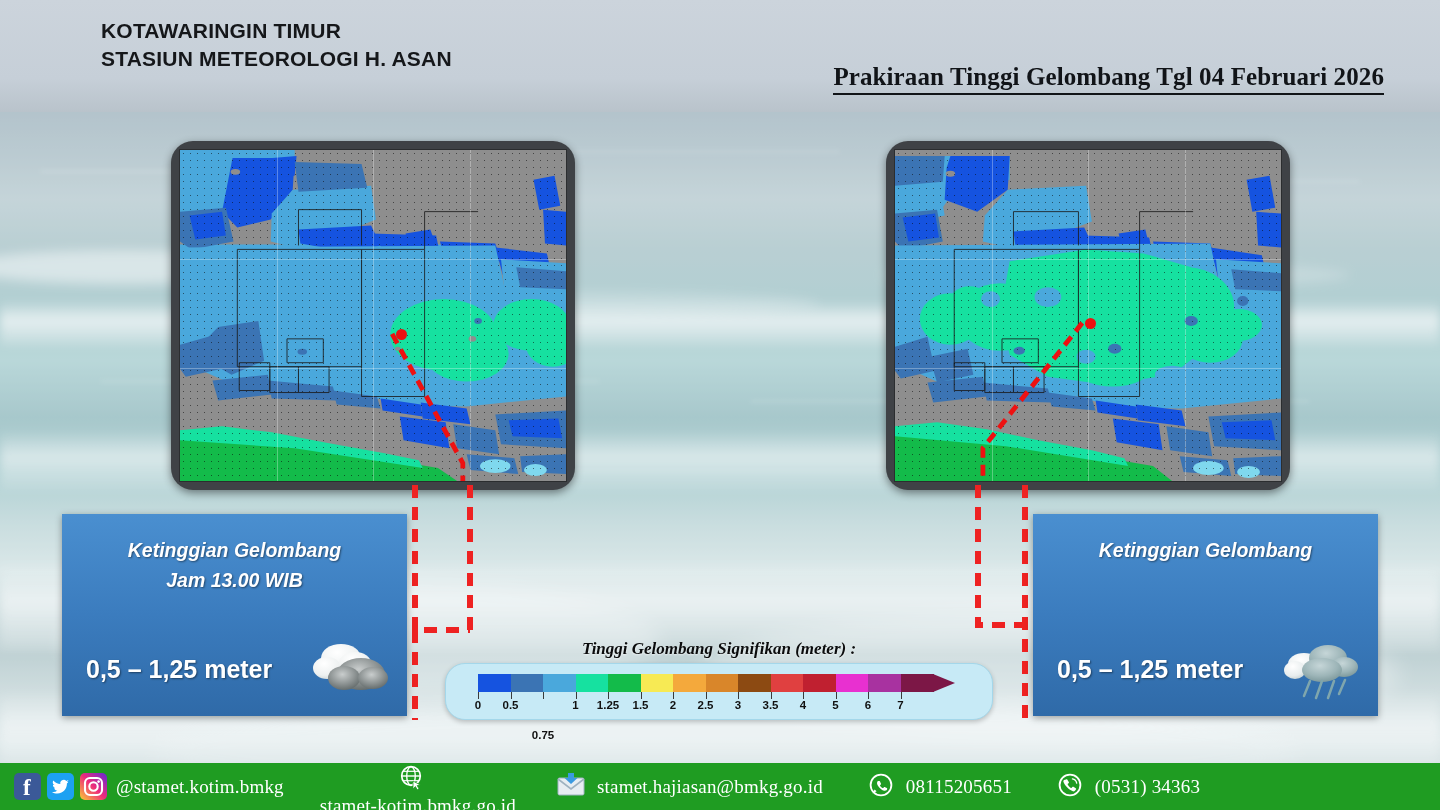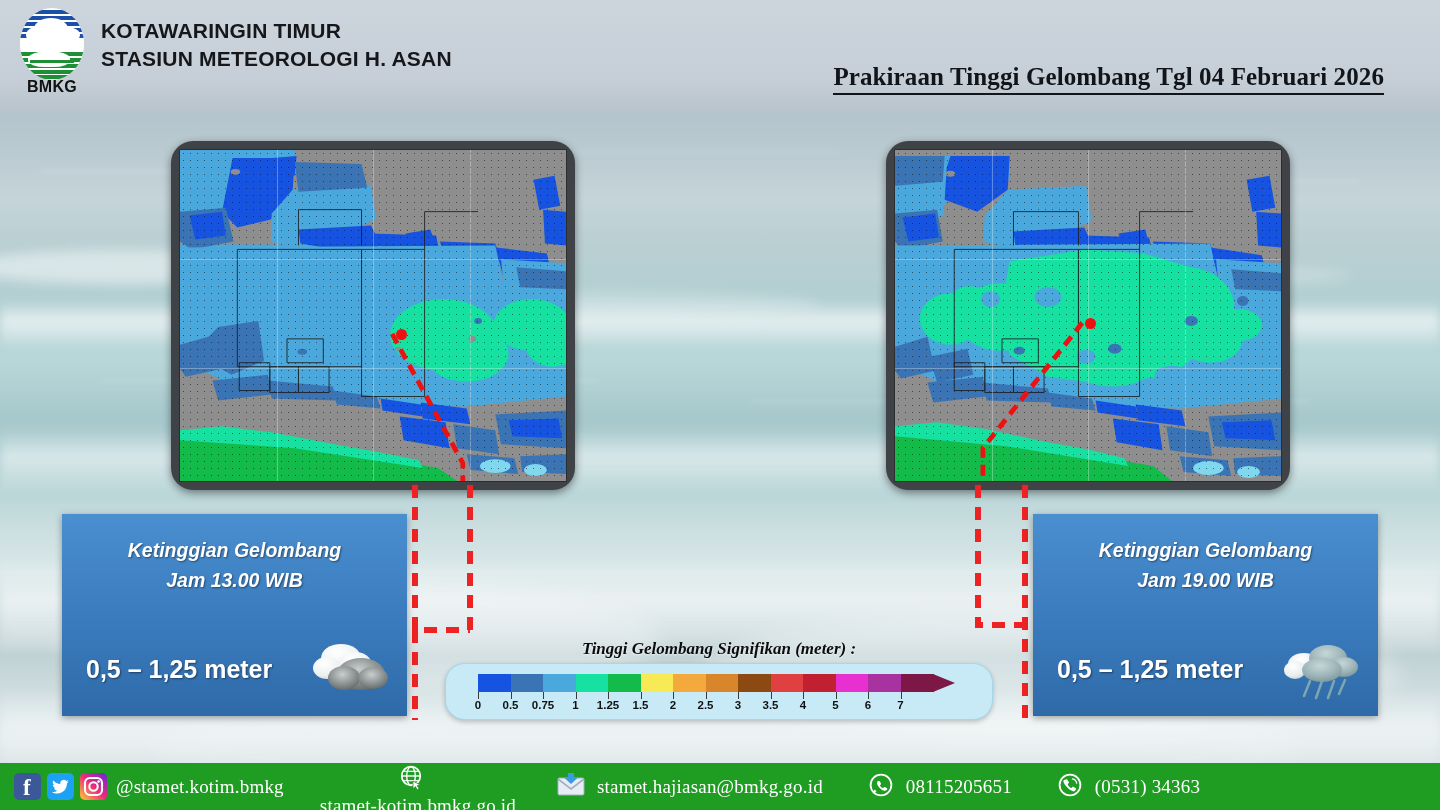--- a/index.html
+++ b/index.html
@@ -179,44 +179,20 @@
   <div class="streak" style="left:100px;top:380px;width:500px;opacity:.28"></div>
   <div class="streak" style="left:750px;top:400px;width:560px;opacity:.28"></div>
   <div class="streak" style="left:250px;top:470px;width:700px;opacity:.25"></div>
 
   <div class="veil"></div>
   <div class="topband"></div>
 </div>
 
 <div id="header">
 
-  <div class="logo-wrap">
-    <div class="logo-ell">
-
-      <div class="lg-stripe" style="top:2px;height:4px;background:#1c4fa8;"></div>
-      <div class="lg-stripe" style="top:8px;height:4px;background:#1c4fa8;"></div>
-      <div class="lg-stripe" style="top:14px;height:4px;background:#1c4fa8;"></div>
-      <div class="lg-stripe" style="top:20px;height:4px;background:#1c4fa8;"></div>
-      <div class="lg-stripe" style="top:26px;height:4px;background:#1c4fa8;"></div>
-
-      <div class="logo-cloud" style="left:14px;top:10px;width:34px;height:22px;"></div>
-      <div class="logo-cloud" style="left:6px;top:18px;width:26px;height:18px;"></div>
-      <div class="logo-cloud" style="left:34px;top:19px;width:26px;height:16px;"></div>
-      <div class="logo-cloud" style="left:0px;top:30px;width:64px;height:12px;border-radius:0;"></div>
-
-      <div class="lg-stripe" style="top:44px;height:3.5px;background:#1f8f35;"></div>
-      <div class="lg-stripe" style="top:50px;height:3.5px;background:#1f8f35;"></div>
-      <div class="lg-stripe" style="top:56px;height:3.5px;background:#1f8f35;"></div>
-      <div class="lg-stripe" style="top:62px;height:3.5px;background:#1f8f35;"></div>
-      <div class="lg-stripe" style="top:67px;height:3.5px;background:#1f8f35;"></div>
-      <div class="logo-cloud" style="left:8px;top:43px;width:42px;height:16px;background:#ffffff;border-radius:50% 50% 40% 40%;"></div>
-      <div class="lg-stripe" style="top:52px;height:2.5px;background:#1f8f35;width:70%;left:15%;"></div>
-    </div>
-    <div class="logo-txt">BMKG</div>
-  </div>
 
   <div class="org-title">
     <div>KOTAWARINGIN TIMUR</div>
     <div>STASIUN METEOROLOGI H. ASAN</div>
   </div>
 
   <div class="main-title">Prakiraan Tinggi Gelombang Tgl 04 Februari 2026</div>
 </div>
 
 <div class="map-panel" style="left:171px;top:141px;">
@@ -435,21 +411,20 @@
       <ellipse cx="50" cy="38" rx="24" ry="16" fill="url(#dkc)"></ellipse>
       <ellipse cx="33" cy="42" rx="16" ry="12" fill="url(#dkc)"></ellipse>
       <ellipse cx="62" cy="42" rx="15" ry="11" fill="url(#dkc)"></ellipse>
     </svg>
   </div>
 </div>
 
 <div class="info-box" style="left:1033px;top:514px;width:345px;height:202px;">
   <div class="ib-head">
     <div>Ketinggian Gelombang</div>
-    <div>Jam 19.00 WIB</div>
   </div>
   <div class="ib-val">0,5 – 1,25 meter</div>
   <div class="ib-icon">
     <svg viewBox="0 0 80 66" width="80" height="66">
       <defs>
         <radialGradient id="rc1" cx="40%" cy="30%" r="75%">
           <stop offset="0%" stop-color="#ffffff"></stop>
             <stop offset="70%" stop-color="#e8edee"></stop>
             <stop offset="100%" stop-color="#c8d2d3"></stop>
         </radialGradient>
@@ -492,21 +467,21 @@
       <div class="cseg" style="left: 390px; width: 33.1px; background: rgb(168, 50, 160);"></div>
       <div class="cseg" style="left: 422.5px; width: 33.1px; background: rgb(124, 23, 70);"></div>
     </div>
   <div class="carrow"></div>
   <div id="cticks">
       <div class="ctick" style="left: 32px;"></div>
       <div class="clab" style="left: 32px;">0</div>
       <div class="ctick" style="left: 64.5px;"></div>
       <div class="clab" style="left: 64.5px;">0.5</div>
       <div class="ctick" style="left: 97px;"></div>
-      <div class="clab" style="left: 97px;">0.75</div>
+      <div class="clab" style="left: 97px; margin-top: 30px;">0.75</div>
       <div class="ctick" style="left: 129.5px;"></div>
       <div class="clab" style="left: 129.5px;">1</div>
       <div class="ctick" style="left: 162px;"></div>
       <div class="clab" style="left: 162px;">1.25</div>
       <div class="ctick" style="left: 194.5px;"></div>
       <div class="clab" style="left: 194.5px; text-align: right;">1.5</div>
       <div class="ctick" style="left: 227px;"></div>
       <div class="clab" style="left: 227px;">2</div>
       <div class="ctick" style="left: 259.5px;"></div>
       <div class="clab" style="left: 259.5px;">2.5</div>

